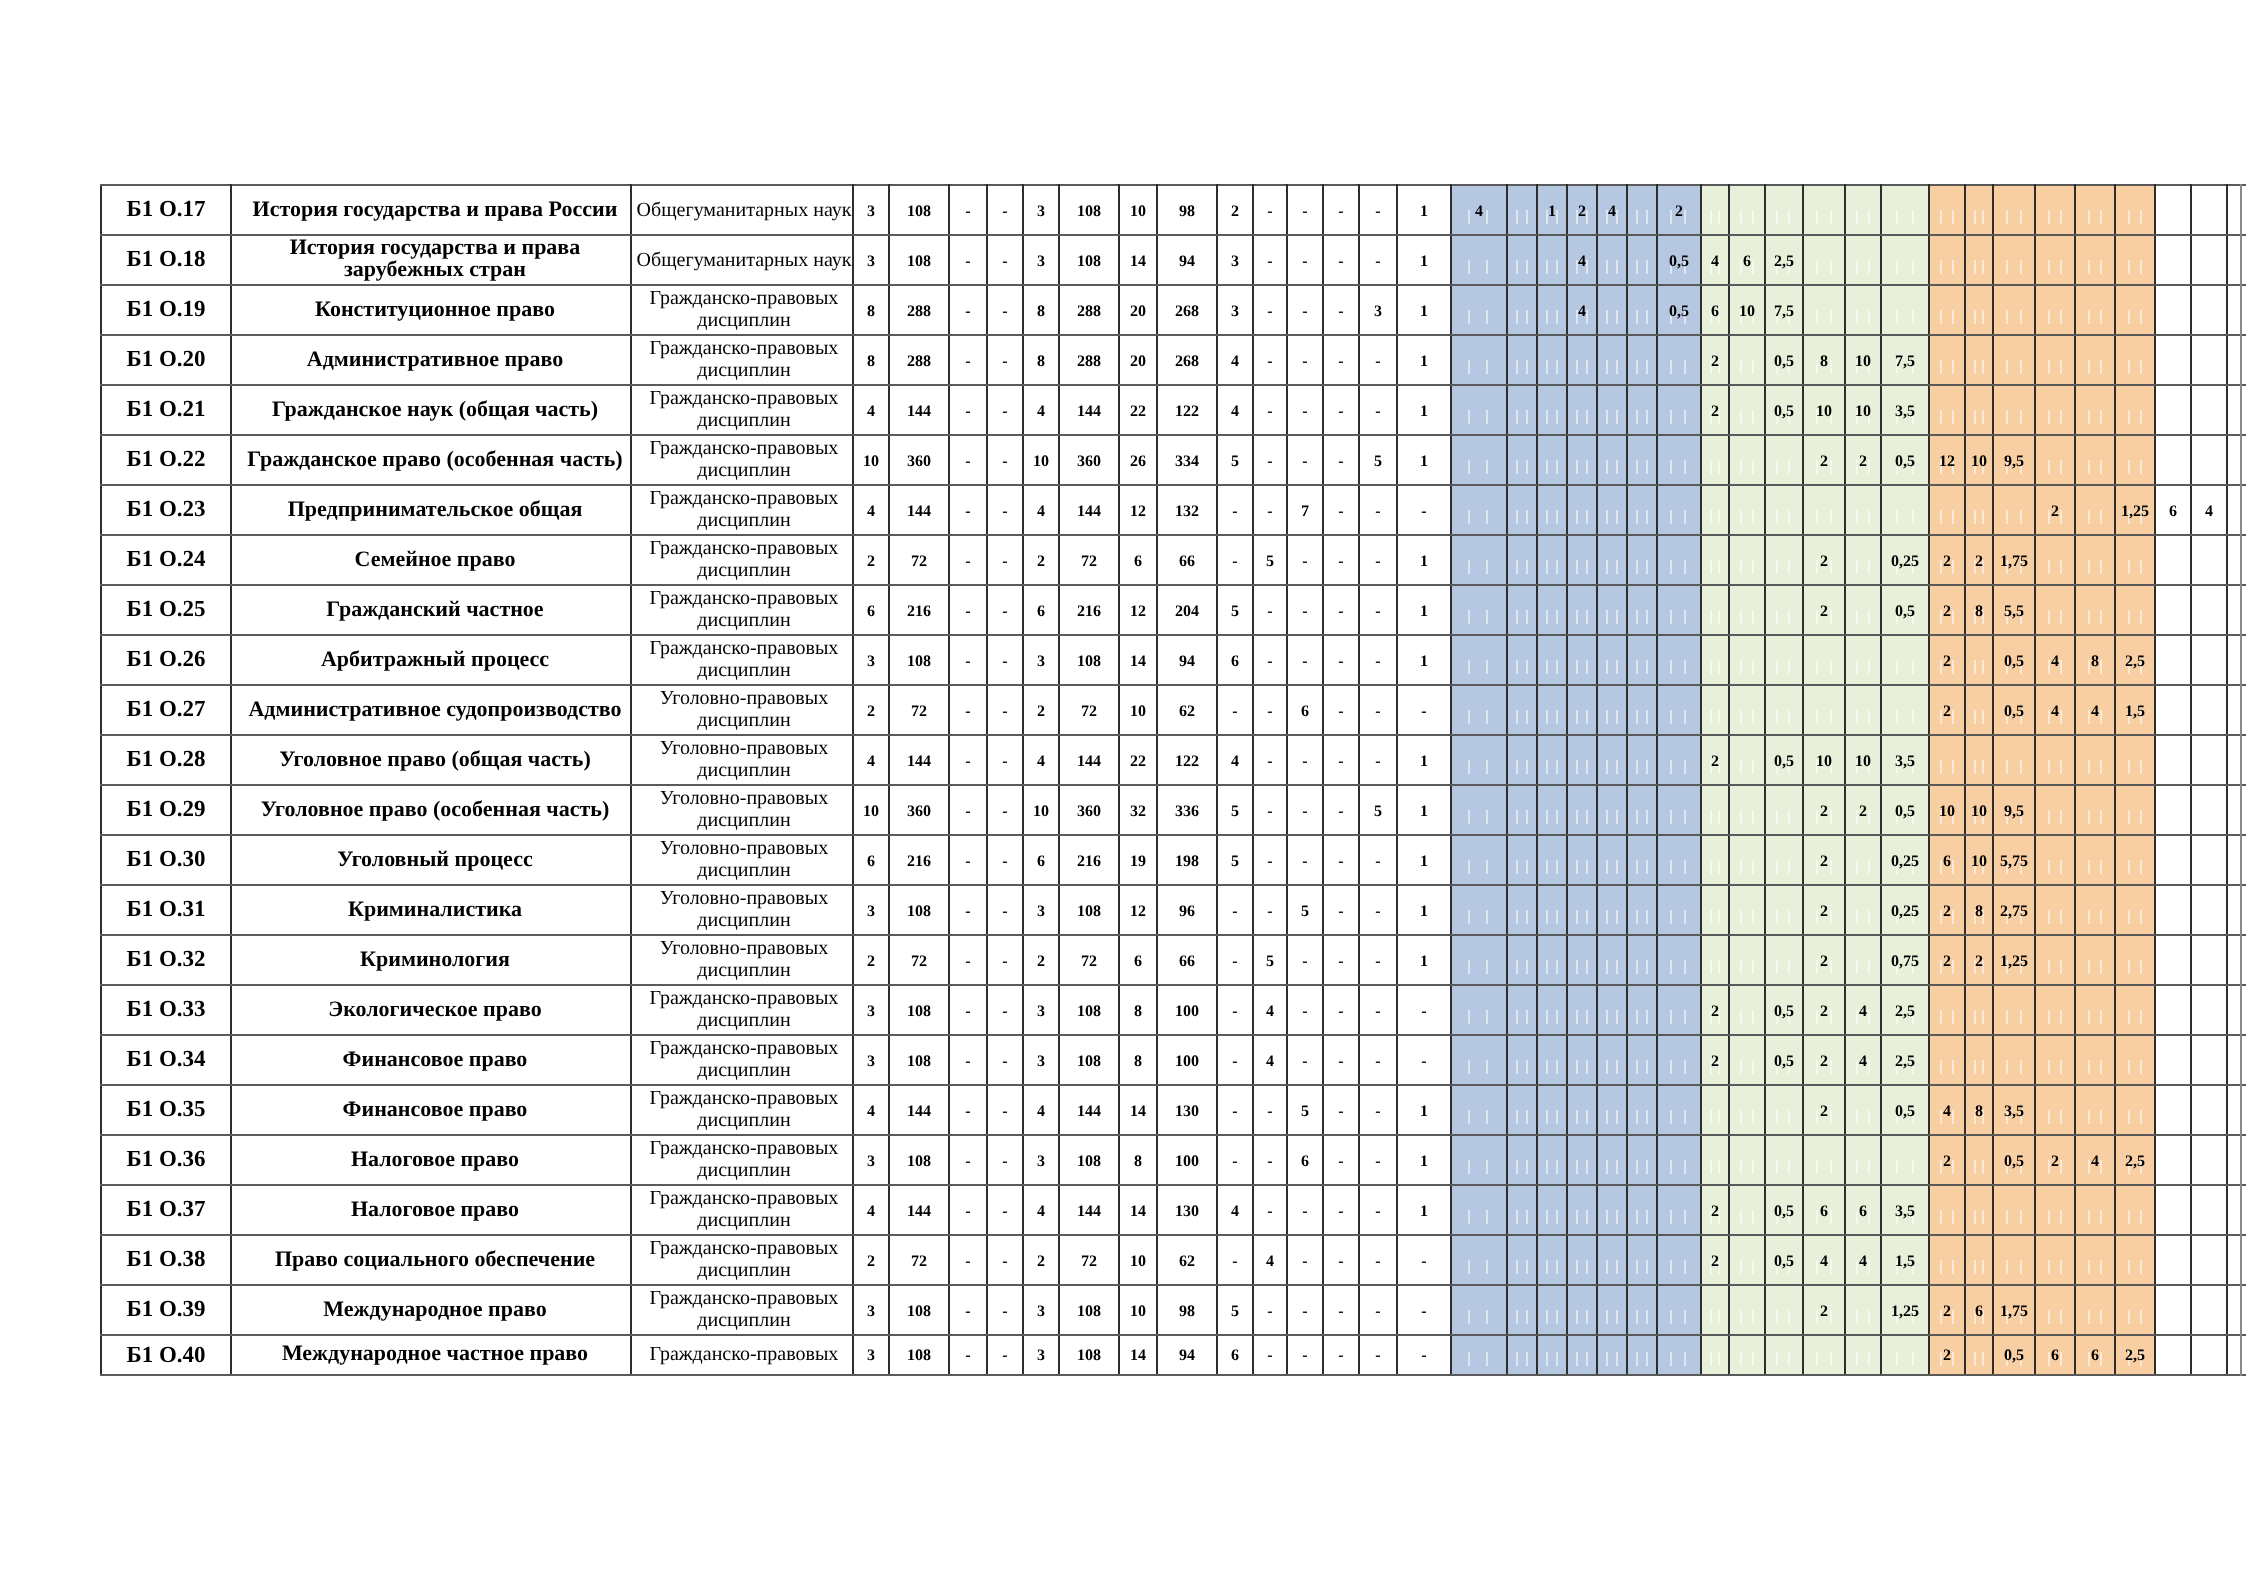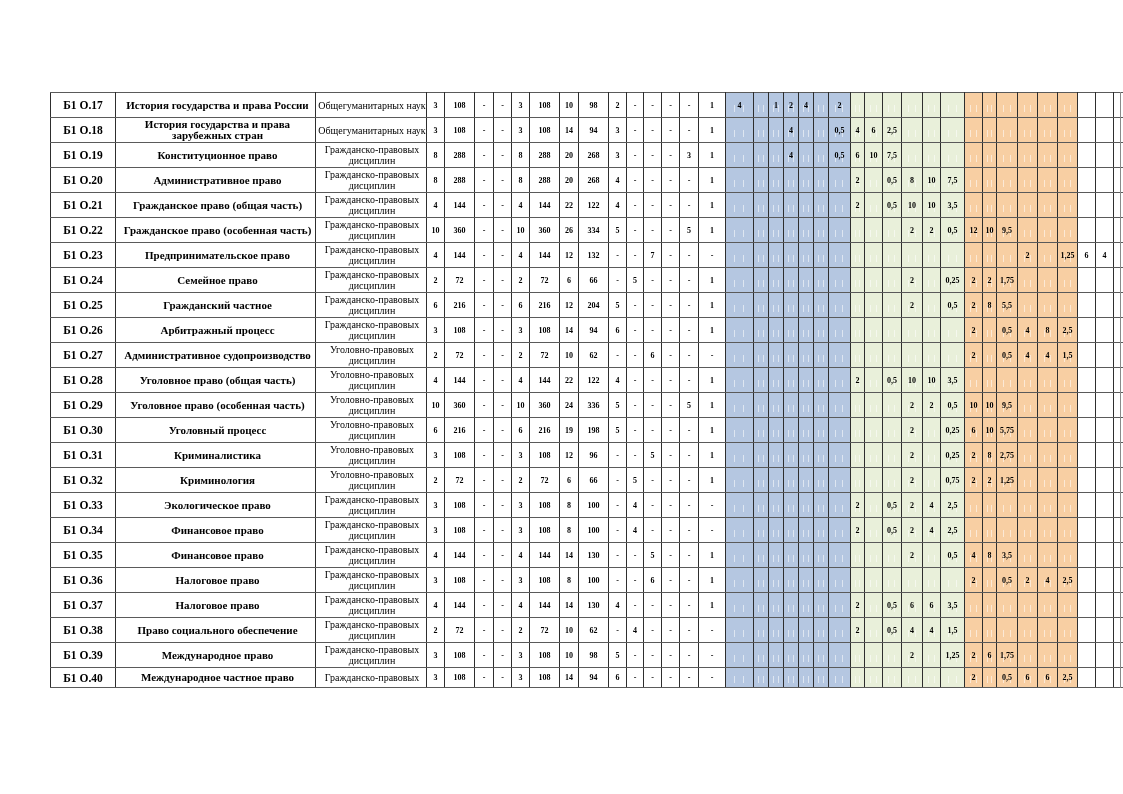--- a/index.html
+++ b/index.html
@@ -549,21 +549,21 @@
           </td>
           <td class="c-num">
             <div class="cell" style="height: 24px;"></div>
           </td>
         </tr>
         <tr style="height: 25px;">
           <td class="c-code">
             <div class="cell" style="height: 24px;">Б1 О.21</div>
           </td>
           <td class="c-name">
-            <div class="cell" style="height: 24px;">Гражданское право (общая часть)</div>
+            <div class="cell" style="height: 24px;">Гражданское наук (общая часть)</div>
           </td>
           <td class="c-dept">
             <div class="cell" style="height: 24px;">Гражданско-правовых дисциплин</div>
           </td>
           <td class="c-num">
             <div class="cell" style="height: 24px;">4</div>
           </td>
           <td class="c-num">
             <div class="cell" style="height: 24px;">144</div>
           </td>
@@ -787,21 +787,21 @@
           </td>
           <td class="c-num">
             <div class="cell" style="height: 24px;"></div>
           </td>
         </tr>
         <tr style="height: 25px;">
           <td class="c-code">
             <div class="cell" style="height: 24px;">Б1 О.23</div>
           </td>
           <td class="c-name">
-            <div class="cell" style="height: 24px;">Предпринимательское право</div>
+            <div class="cell" style="height: 24px;">Предпринимательское общая</div>
           </td>
           <td class="c-dept">
             <div class="cell" style="height: 24px;">Гражданско-правовых дисциплин</div>
           </td>
           <td class="c-num">
             <div class="cell" style="height: 24px;">4</div>
           </td>
           <td class="c-num">
             <div class="cell" style="height: 24px;">144</div>
           </td>
@@ -1525,21 +1525,21 @@
           <td class="c-num">
             <div class="cell" style="height: 24px;">-</div>
           </td>
           <td class="c-num">
             <div class="cell" style="height: 24px;">10</div>
           </td>
           <td class="c-num">
             <div class="cell" style="height: 24px;">360</div>
           </td>
           <td class="c-num">
-            <div class="cell" style="height: 24px;">24</div>
+            <div class="cell" style="height: 24px;">32</div>
           </td>
           <td class="c-num">
             <div class="cell" style="height: 24px;">336</div>
           </td>
           <td class="c-num">
             <div class="cell" style="height: 24px;">5</div>
           </td>
           <td class="c-num">
             <div class="cell" style="height: 24px;">-</div>
           </td>

